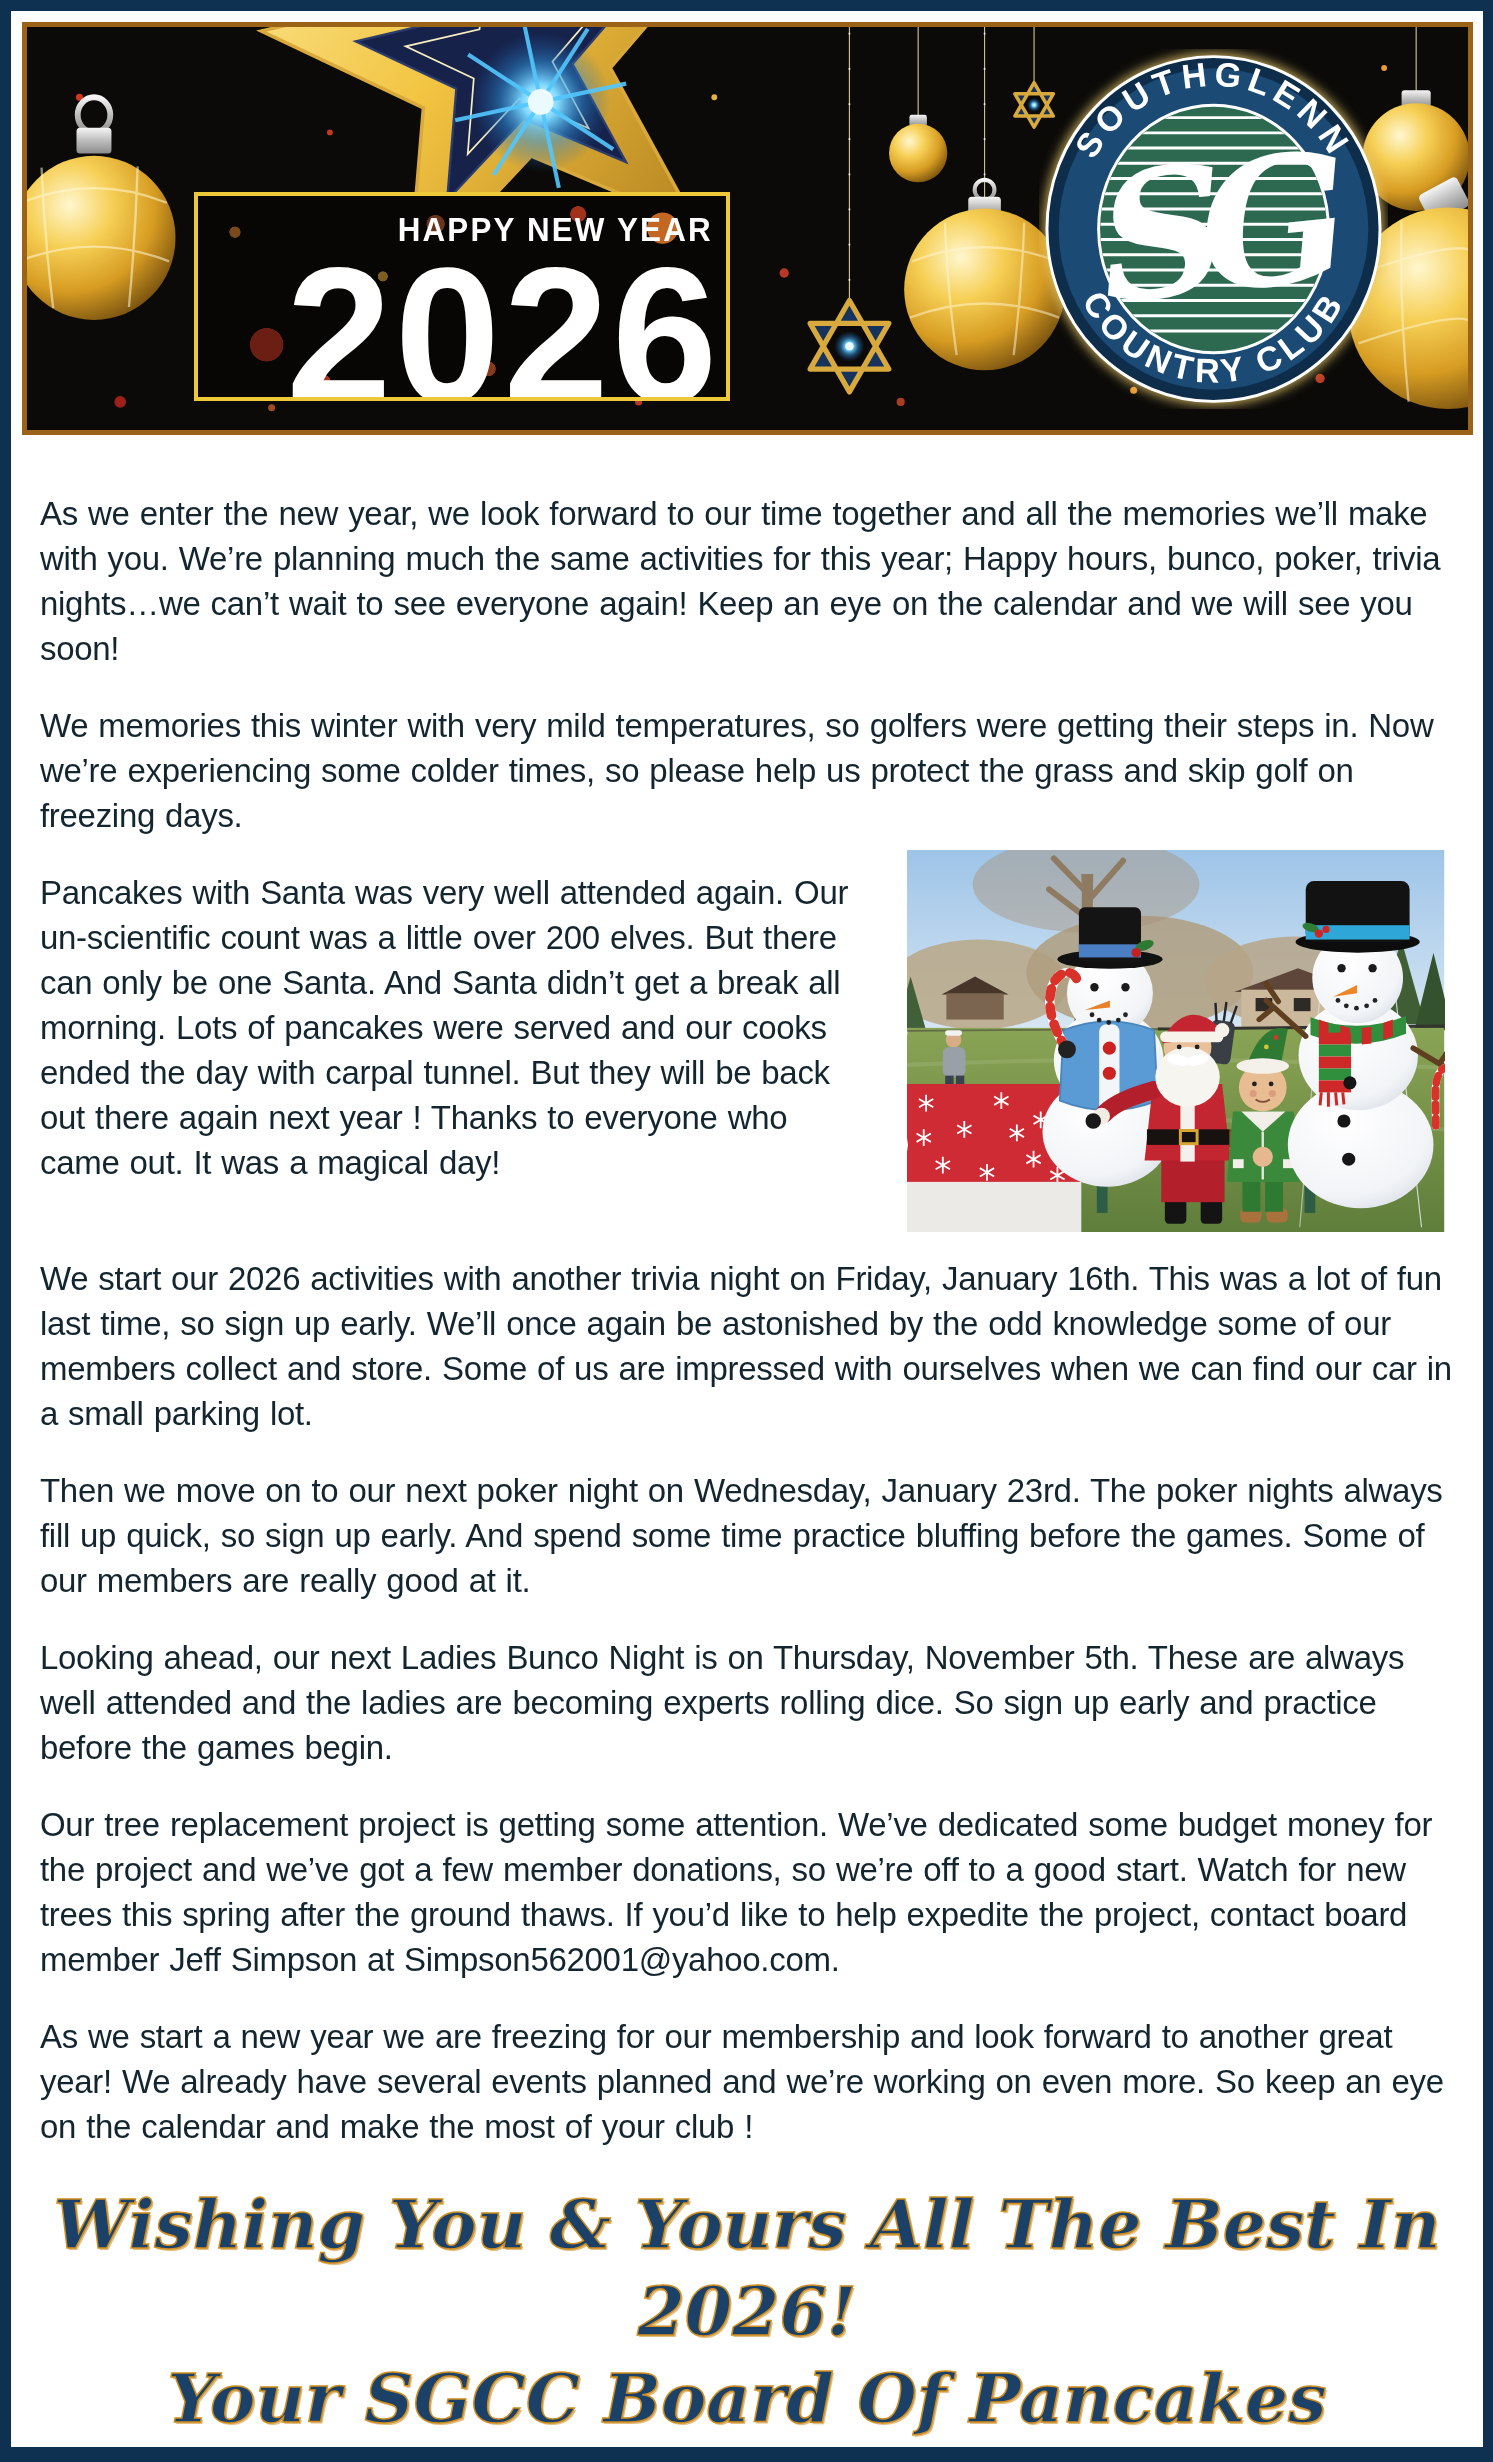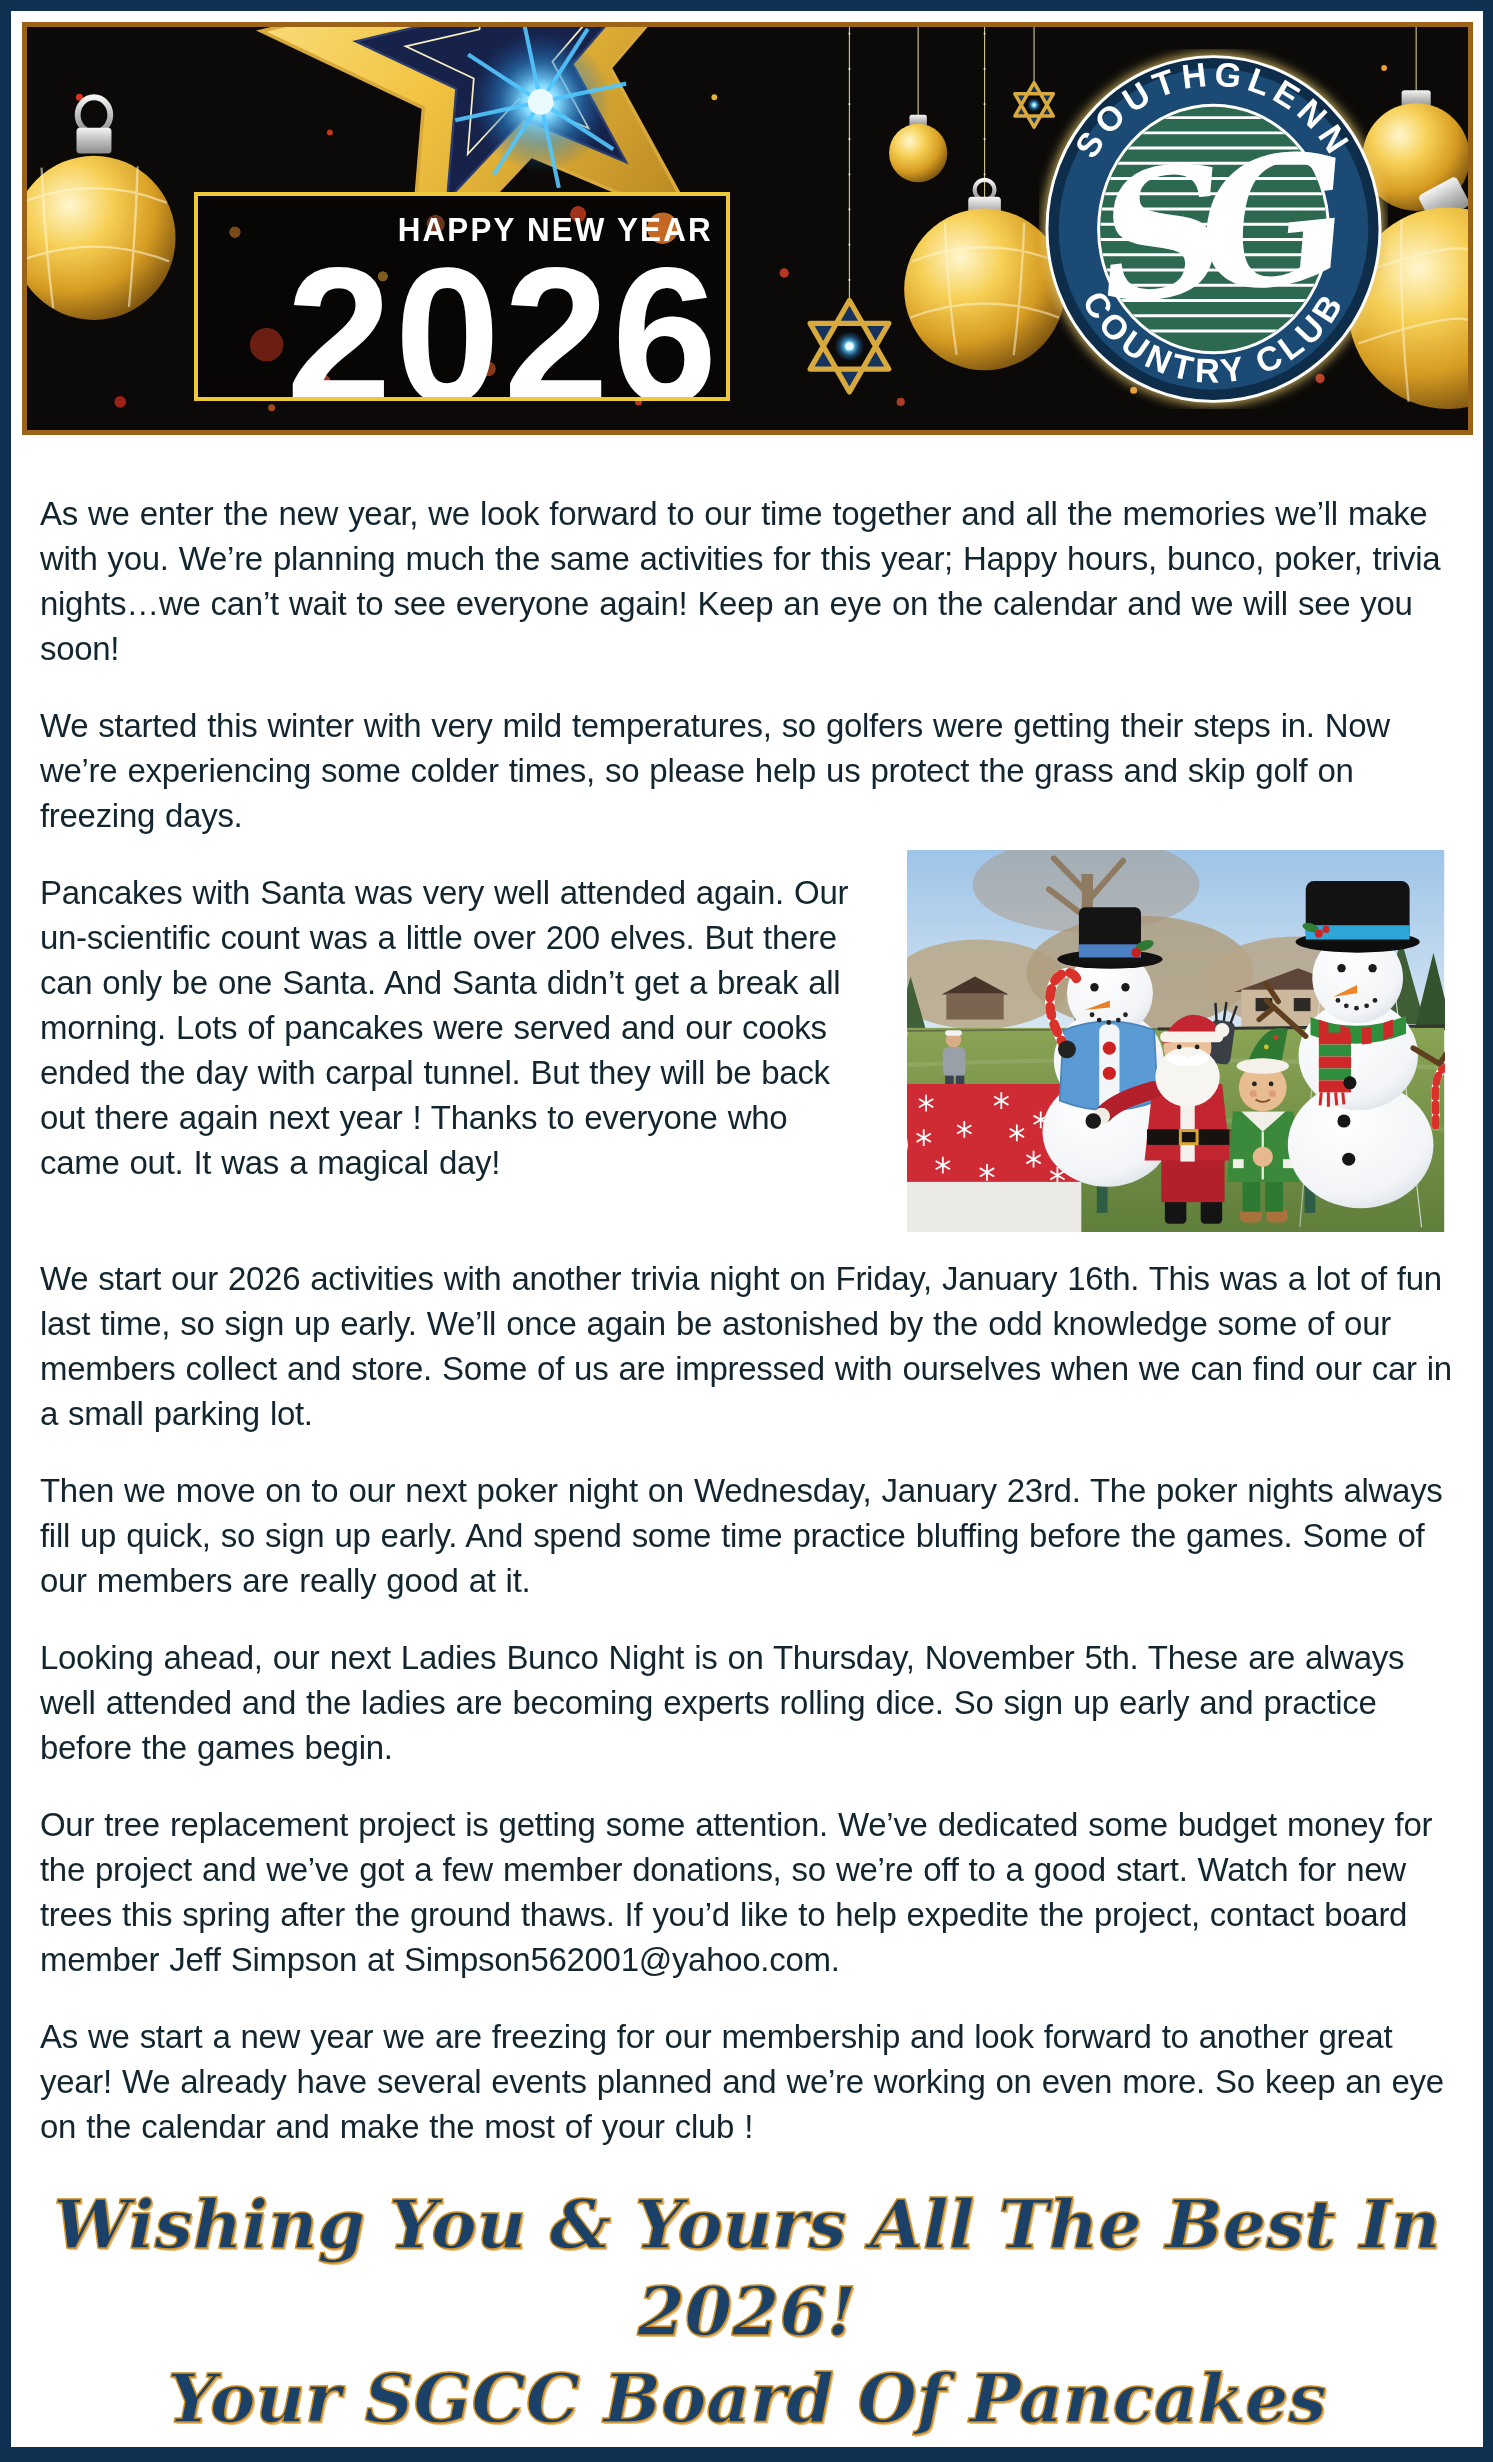--- a/index.html
+++ b/index.html
@@ -226,21 +226,21 @@
       </text>
       <text font-family="Liberation Sans, sans-serif" font-weight="bold" font-size="58" fill="#ffffff" letter-spacing="8">
         <textPath href="#arcBot" startOffset="50%" text-anchor="middle">COUNTRY CLUB</textPath>
       </text>
     </svg>
   </div>
 
   <div class="content">
 
     <p>As we enter the new year, we look forward to our time together and all the memories we’ll make with you. We’re planning much the same activities for this year; Happy hours, bunco, poker, trivia nights…we can’t wait to see everyone again! Keep an eye on the calendar and we will see you soon!</p>
-    <p>We started this winter with very mild temperatures, so golfers were getting their steps in. Now we’re experiencing some colder times, so please help us protect the grass and skip golf on freezing days.</p>
+    <p>We memories this winter with very mild temperatures, so golfers were getting their steps in. Now we’re experiencing some colder times, so please help us protect the grass and skip golf on freezing days.</p>
 
     <div class="photo">
       <svg viewBox="0 0 900 640">
         <defs>
           <linearGradient id="sky" x1="0" y1="0" x2="0" y2="1">
             <stop offset="0" stop-color="#9ec4e8"></stop>
               <stop offset="1" stop-color="#d8e7f3"></stop>
           </linearGradient>
           <linearGradient id="grass" x1="0" y1="0" x2="0" y2="1">
             <stop offset="0" stop-color="#8aa455"></stop>

